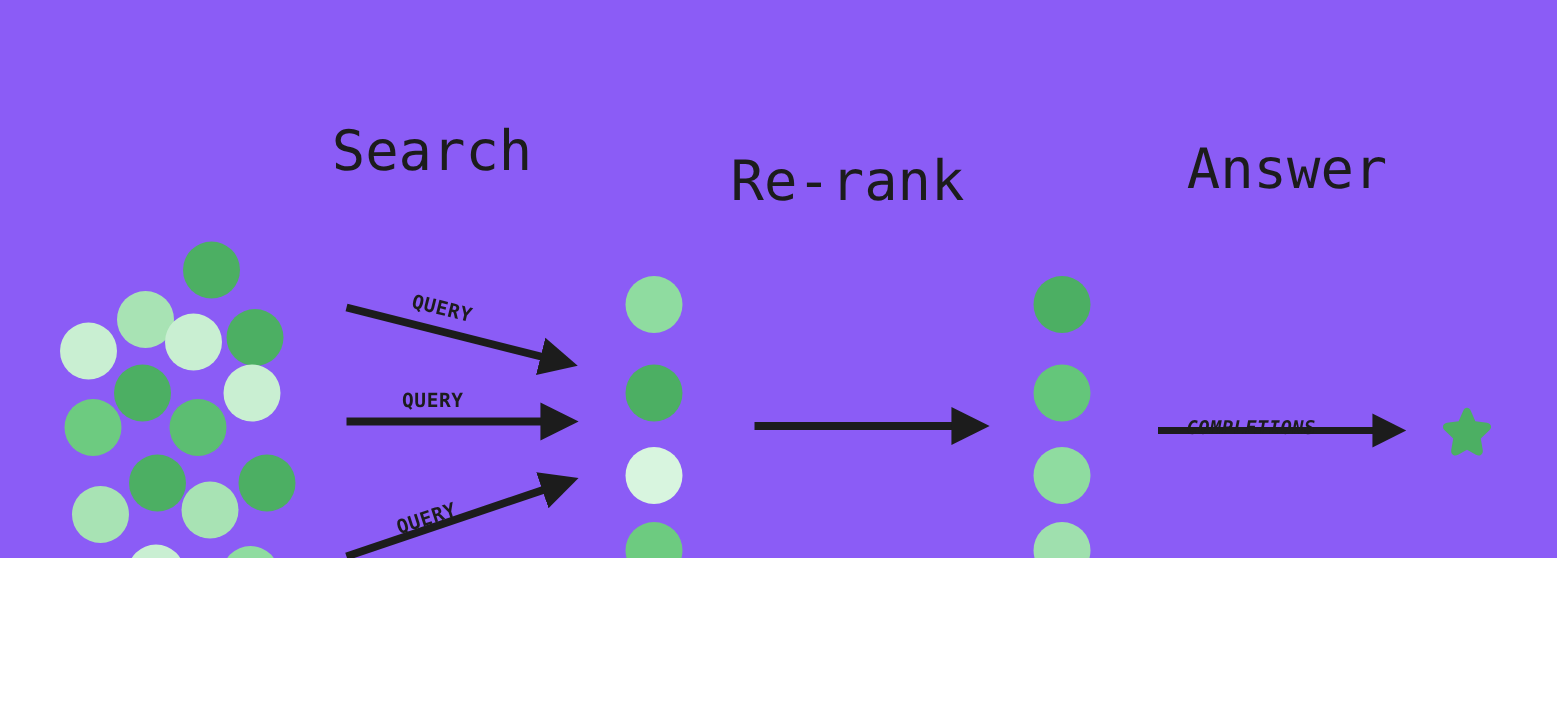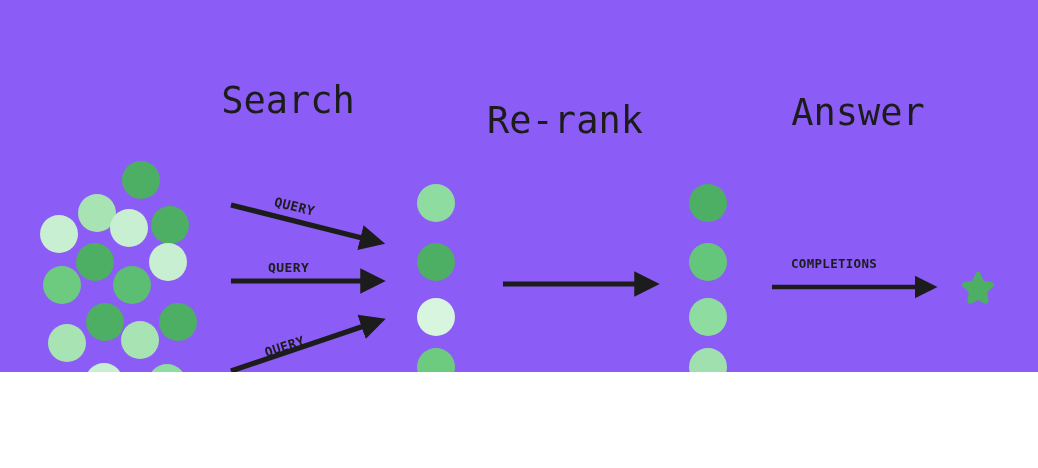--- a/index.html
+++ b/index.html
@@ -119,21 +119,21 @@
 
     <line x1="772" y1="287" x2="920" y2="287" stroke="#1c1c1c" stroke-width="4.6" marker-end="url(#head)"></line>
   </svg>
 
   <div class="arrow-label label-query" style="left:274px; top:200px; transform: rotate(14deg);">QUERY</div>
 
   <div class="arrow-label label-query" style="left:268px; top:261px;">QUERY</div>
 
   <div class="arrow-label label-query" style="left:264px; top:340px; transform: rotate(-18deg);">QUERY</div>
 
-  <div class="arrow-label label-completions" style="left:791px; top:258px;">COMPLETIONS</div>
+  <div class="arrow-label label-completions" style="left:791px; top:279px;font-style:italic;">COMPLETIONS</div>
 
   <div class="star-wrap" style="left:960px; top:270px; width:36px; height:36px;">
     <svg width="36" height="36" viewBox="0 0 100 100">
       <path d="M50 5
                C53 5 55.5 7 57 10.5
                L65.5 30
                L87 33
                C91 33.6 94 36 94.5 39.5
                C95 42.5 93.5 45 91 47.3
                L75.5 62

